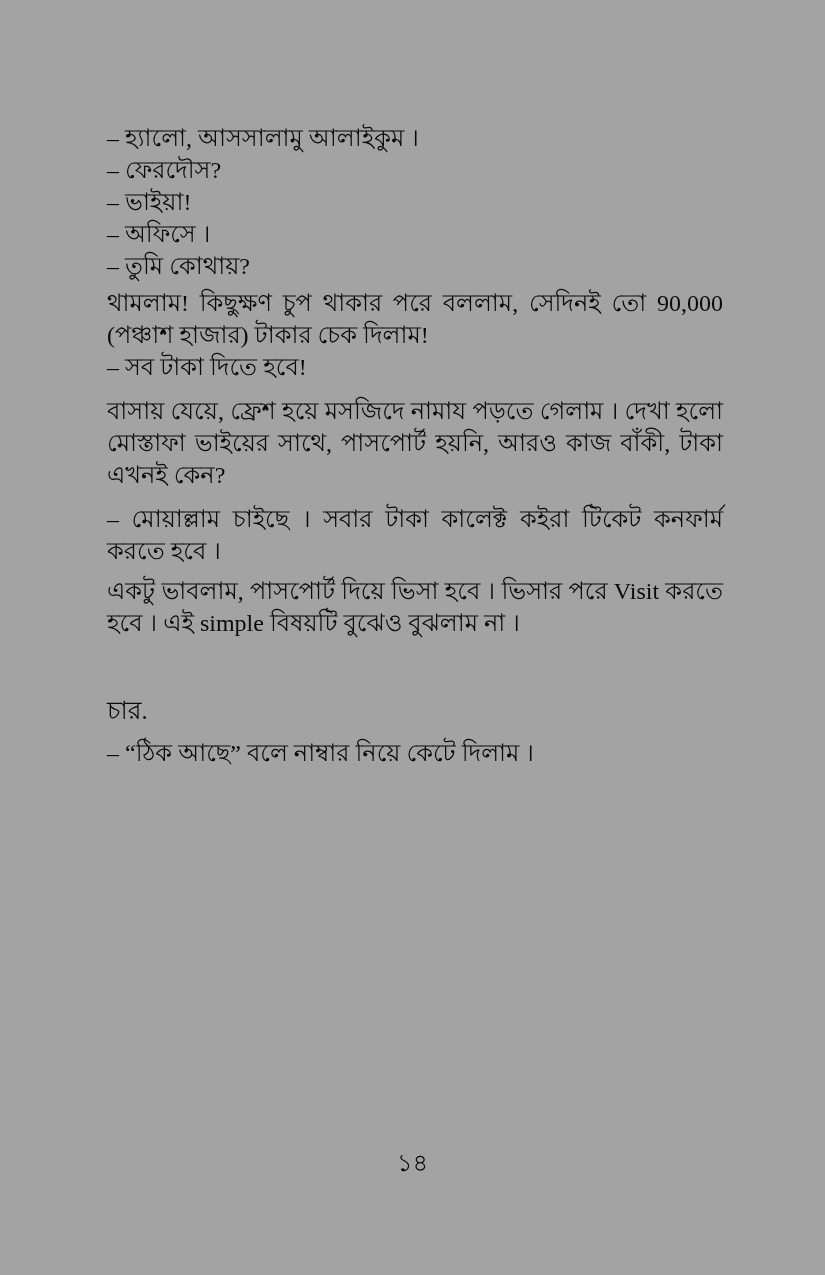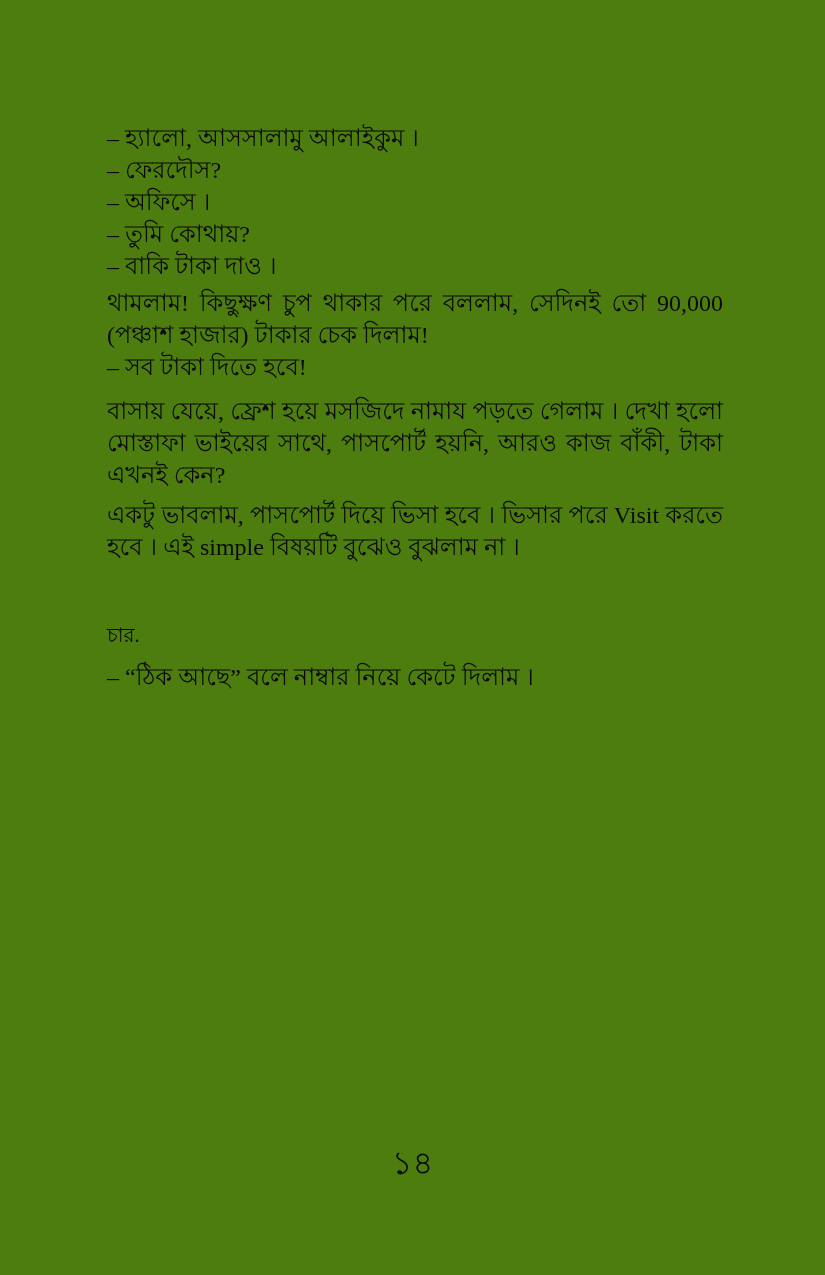--- a/index.html
+++ b/index.html
@@ -1,67 +1,68 @@
 <!DOCTYPE html>
 <html lang="bn"><head>
 <meta charset="utf-8">
 <style>
   html, body { margin: 0; padding: 0; background: #ffffff; }
   .page {
     position: relative;
     width: 825px;
     height: 1275px;
-    background: #4d7c0f;
+    background: #a3a3a3;
     color: #0a0a0a;
     overflow: hidden;
     font-family: "Liberation Serif", "DejaVu Serif", serif;
   }
   .content {
     position: absolute;
     left: 107px;
     top: 122px;
     width: 616px;
     font-size: 24px;
     line-height: 32px;
   }
   .content p, .content h2 { margin: 0; padding: 0; font-weight: normal; }
   .dialogue { text-align: left; }
   .para { text-align: justify; }
   .heading {
     font-weight: 700;
-    font-size: 20px;
+    font-size: 25px;
     line-height: 32px;
   }
   .mt5  { margin-top: 5px  !important; }
   .mt8  { margin-top: 8px  !important; }
   .mt9  { margin-top: 9px  !important; }
   .mt10 { margin-top: 10px !important; }
   .mt12 { margin-top: 12px !important; }
   .mt56 { margin-top: 56px !important; }
   .page-number {
     position: absolute;
     top: 1147px;
     left: 0;
     width: 100%;
     text-align: center;
-    font-size: 32px;
+    font-size: 24px;
     line-height: 32px;
   }
 </style>
 </head>
 <body>
 
 <div class="page">
   <div class="content">
     <p class="dialogue">– হ্যালো, আসসালামু আলাইকুম ।</p>
     <p class="dialogue">– ফেরদৌস?</p>
+    <p class="dialogue">– ভাইয়া!</p>
     <p class="dialogue">– অফিসে ।</p>
     <p class="dialogue">– তুমি কোথায়?</p>
-    <p class="dialogue">– বাকি টাকা দাও ।</p>
     <p class="para mt5">থামলাম! কিছুক্ষণ চুপ থাকার পরে বললাম, সেদিনই তো 90,000 (পঞ্চাশ হাজার) টাকার চেক দিলাম!</p>
     <p class="dialogue">– সব টাকা দিতে হবে!</p>
     <p class="para mt12">বাসায় যেয়ে, ফ্রেশ হয়ে মসজিদে নামায পড়তে গেলাম । দেখা হলো মোস্তাফা ভাইয়ের সাথে, পাসপোর্ট হয়নি, আরও কাজ বাঁকী, টাকা এখনই কেন?</p>
+    <p class="para mt12">– মোয়াল্লাম চাইছে । সবার টাকা কালেক্ট কইরা টিকেট কনফার্ম করতে হবে ।</p>
     <p class="para mt8">একটু ভাবলাম, পাসপোর্ট দিয়ে ভিসা হবে । ভিসার পরে Visit করতে হবে । এই simple বিষয়টি বুঝেও বুঝলাম না ।</p>
     <h2 class="heading mt56">চার.</h2>
     <p class="para mt10">– “ঠিক আছে” বলে নাম্বার নিয়ে কেটে দিলাম ।</p>
   </div>
   <div class="page-number">১৪</div>
 </div>
 
 </body></html>

